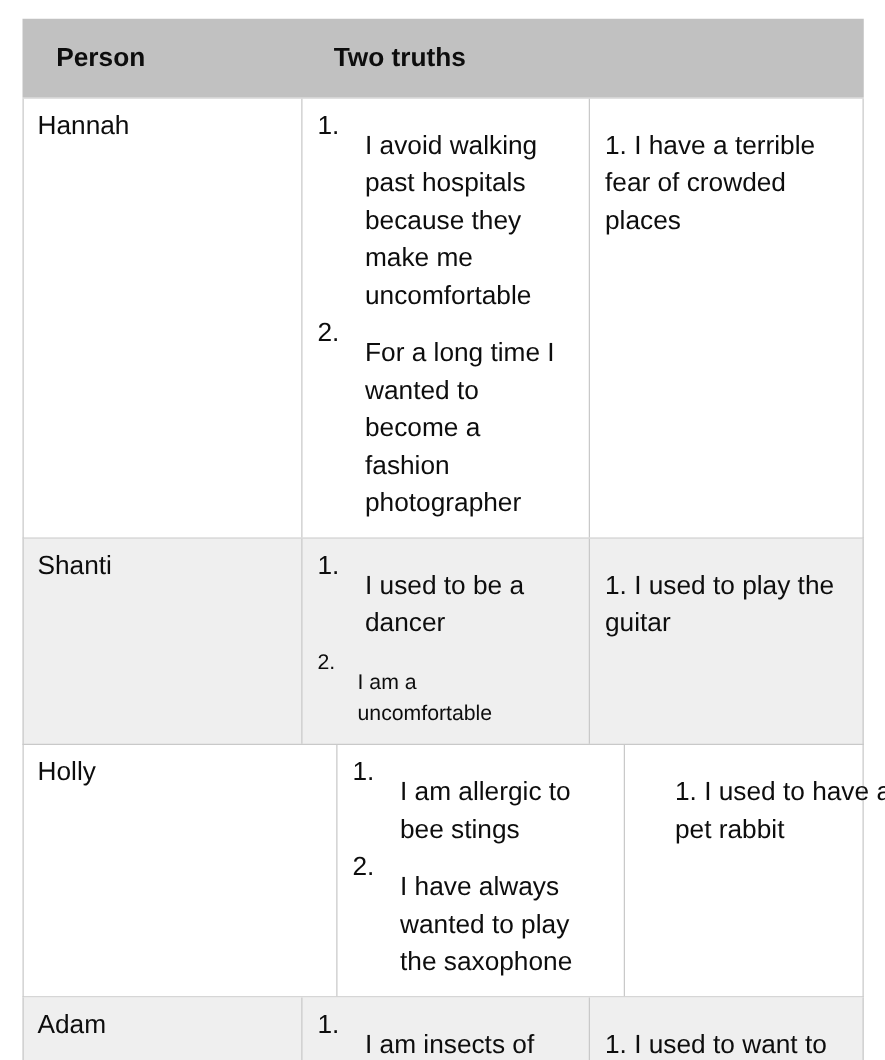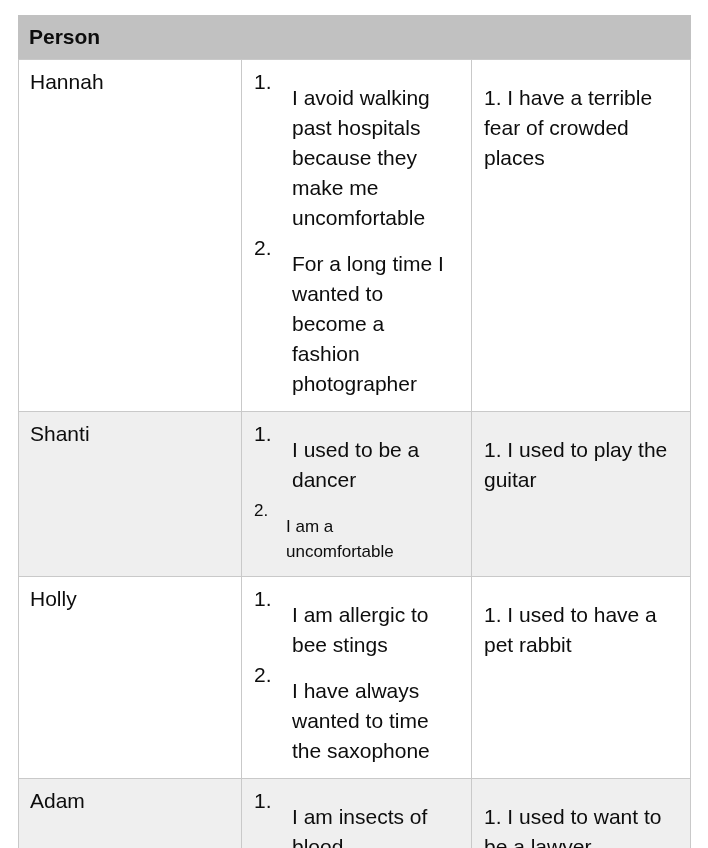--- a/index.html
+++ b/index.html
@@ -12,43 +12,44 @@
     overflow: hidden;
   }
   .table {
     width: 673px;
     margin: 15px 0 0 18px;
   }
   .thead {
     display: grid;
     grid-template-columns: 222px 231px 220px;
     background: var(--header-bg, #c1c1c1);
-    height: 44px;
+    height: 63px;
     align-items: center;
+    padding-left: 16px;
   }
   .th {
     font-weight: bold;
     font-size: 21px;
     padding-left: 11px;
     white-space: nowrap;
   }
   .tbody {
     border-top: 1px solid var(--border, #c9c9c9);
   }
   .tr {
     display: grid;
     grid-template-columns: 222px 231px 220px;
     border: solid var(--border, #c9c9c9);
     border-width: 0 1px 1px 1px;
     background: #ffffff;
   }
   .tr:nth-child(even) { background: var(--row-alt-bg, #efefef); }
   .row-0 { min-height: 327px; }
   .row-1 { min-height: 165px; }
-  .row-2 { min-height: 170px; }
+  .row-2 { min-height: 170px; gap: 28px; }
   .row-3 { min-height: 113px; }
   .td {
     font-size: 21px;
     line-height: 30px;
     padding: 7px 8px 12px 11px;
   }
   .td-person { padding-left: 11px; }
   .td-truths {
     padding-left: 0;
     padding-right: 26px;
@@ -66,20 +67,21 @@
   .li.small { font-size: 17px; line-height: 25px; padding-top: 3px; }
   .li.small .li-marker { flex-basis: 32px; }
 </style>
 </head>
 <body>
 
 <div class="table">
 
   <div class="thead">
     <div class="th">Person</div>
+    <div class="th">Two truths</div>
   </div>
 
   <div class="tbody">
 
     <div class="tr row-0">
       <div class="td td-person">Hannah</div>
       <div class="td td-truths">
         <div class="li">
           <span class="li-marker">1.</span>
           <span class="li-text">I avoid walking past hospitals because they make me uncomfortable</span>
@@ -109,21 +111,21 @@
 
     <div class="tr row-2">
       <div class="td td-person">Holly</div>
       <div class="td td-truths">
         <div class="li">
           <span class="li-marker">1.</span>
           <span class="li-text">I am allergic to bee stings</span>
         </div>
         <div class="li">
           <span class="li-marker">2.</span>
-          <span class="li-text">I have always wanted to time the saxophone</span>
+          <span class="li-text">I have always wanted to play the saxophone</span>
         </div>
       </div>
       <div class="td td-lie">1. I used to have a pet rabbit</div>
     </div>
 
     <div class="tr row-3">
       <div class="td td-person">Adam</div>
       <div class="td td-truths">
         <div class="li">
           <span class="li-marker">1.</span>

